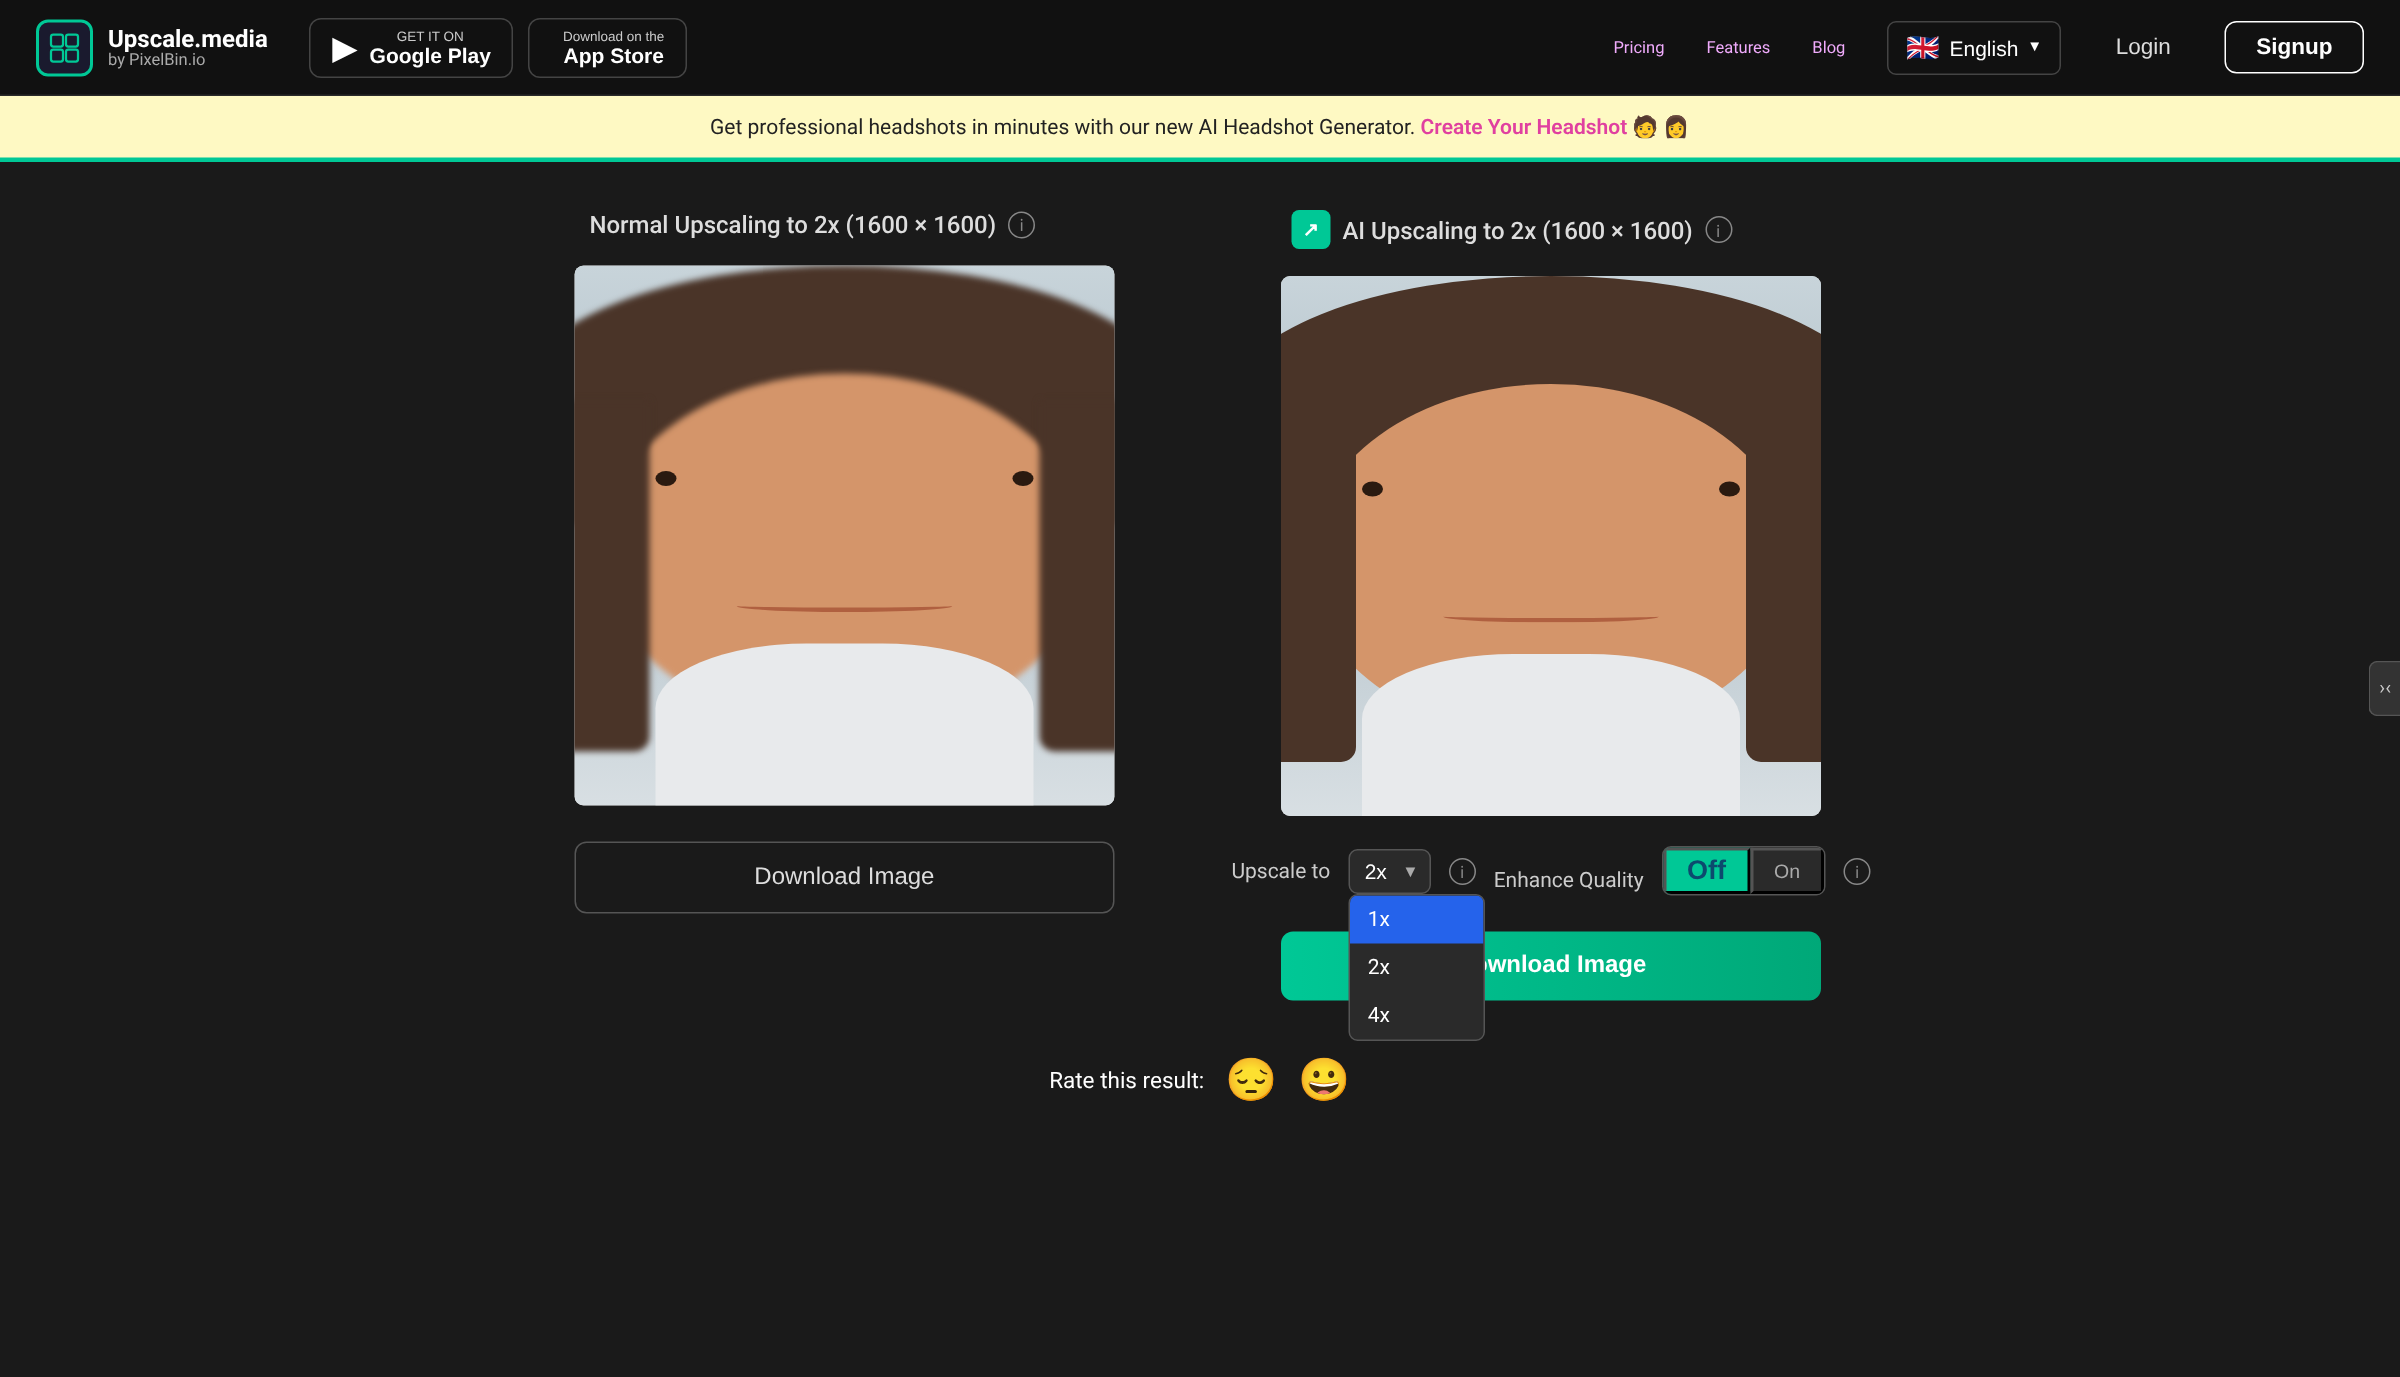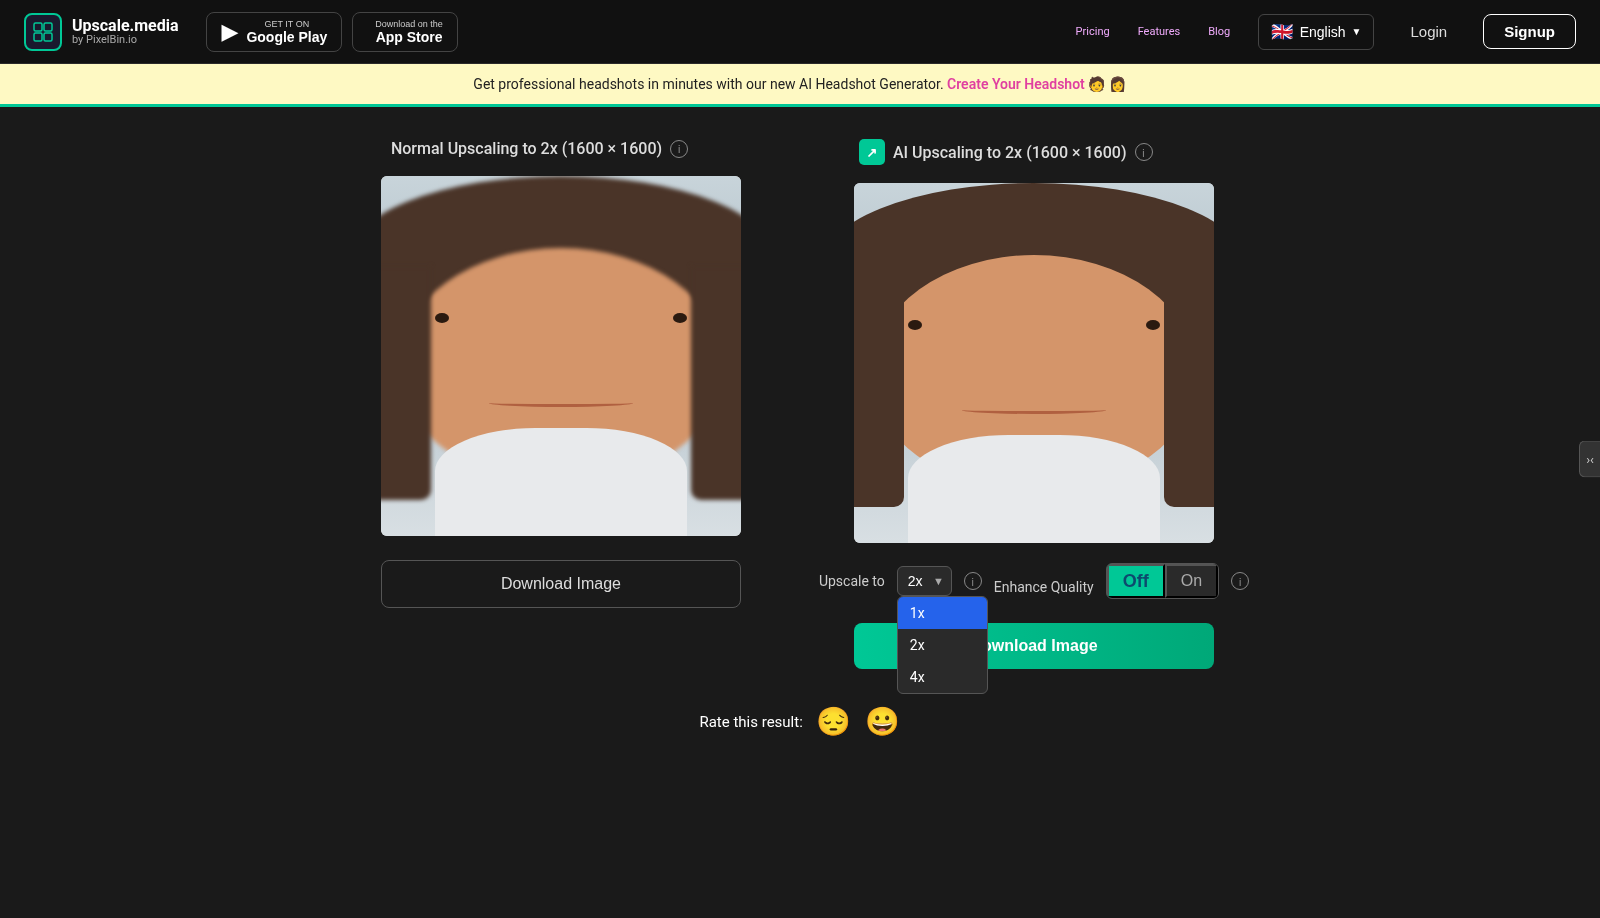--- a/index.html
+++ b/index.html
@@ -346,21 +346,21 @@
     .toggle-off {
       padding: 0 14px;
       font-size: 18px;
       background: #00c896;
       color: #0c4a6e;
       cursor: pointer;
       font-weight: 600;
     }
     .toggle-on {
       padding: 6px 14px;
-      font-size: 16px;
+      font-size: 13px;
       background: #2a2a2a;
       color: #aaa;
       cursor: pointer;
     }
 
     .download-btn-outline {
       margin-top: 24px;
       background: transparent;
       border: 1.5px solid #555;
       color: #ddd;

